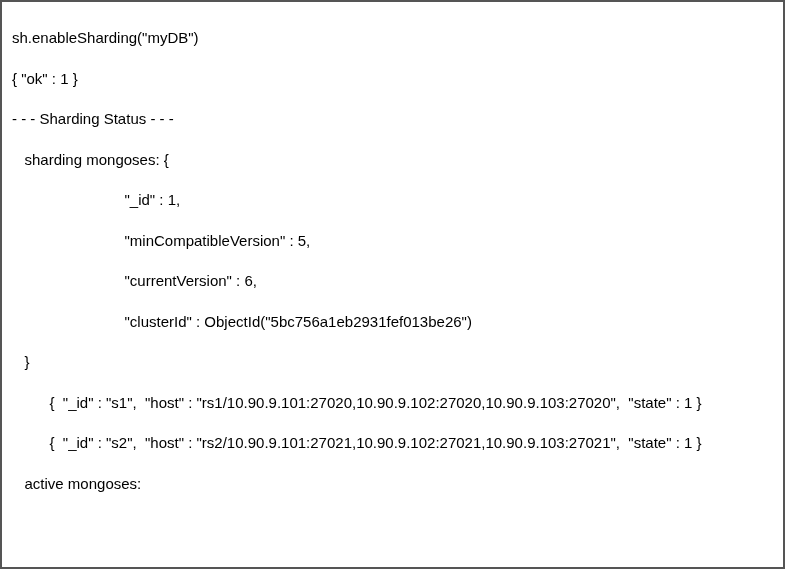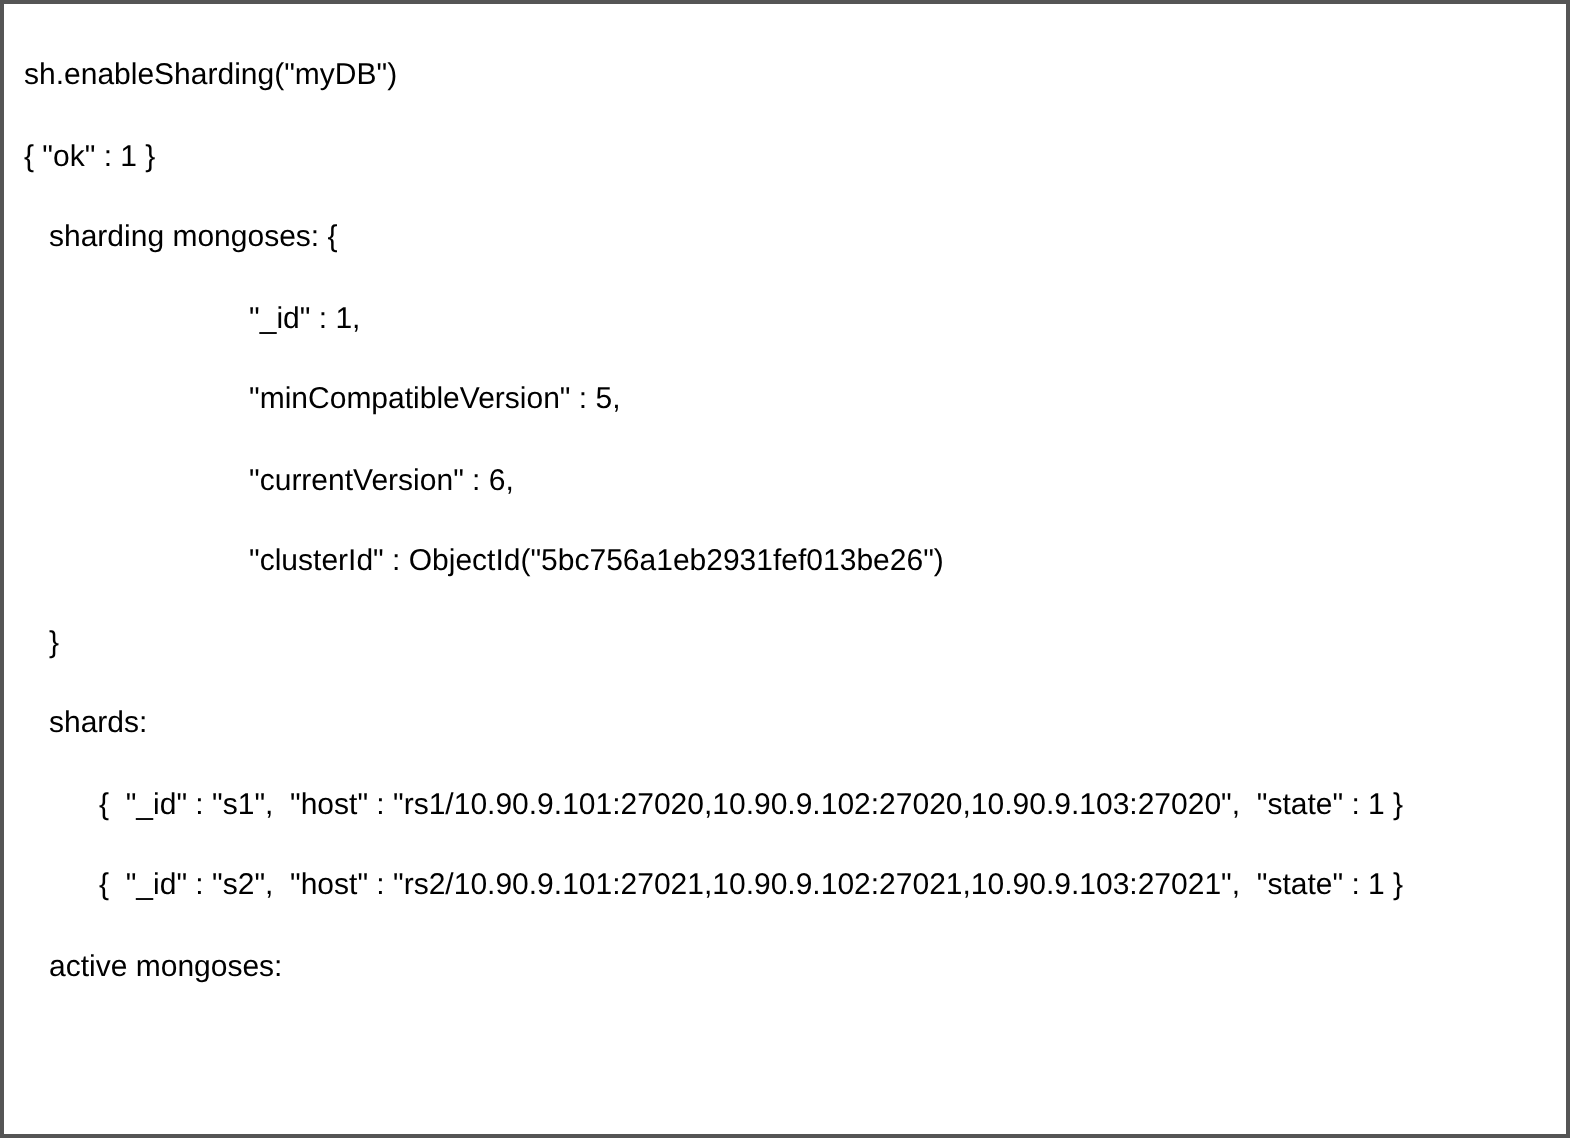--- a/index.html
+++ b/index.html
@@ -21,27 +21,27 @@
     overflow: hidden;
   }
   .line { white-space: pre; }
 </style>
 </head>
 <body>
 
 <div class="frame">
 <div class="line">sh.enableSharding("myDB")</div>
 <div class="line">{ "ok" : 1 }</div>
+<div class="line">- - - Sharding Status - - -</div>
 <div class="line">   sharding mongoses: {</div>
 <div class="line">                           "_id" : 1,</div>
 <div class="line">                           "minCompatibleVersion" : 5,</div>
 <div class="line">                           "currentVersion" : 6,</div>
 <div class="line">                           "clusterId" : ObjectId("5bc756a1eb2931fef013be26")</div>
 <div class="line">   }</div>
-<div class="line">   shards:</div>
 <div class="line">         {  "_id" : "s1",  "host" : "rs1/10.90.9.101:27020,10.90.9.102:27020,10.90.9.103:27020",  "state" : 1 }</div>
 <div class="line">         {  "_id" : "s2",  "host" : "rs2/10.90.9.101:27021,10.90.9.102:27021,10.90.9.103:27021",  "state" : 1 }</div>
 <div class="line">   active mongoses:</div>
 
 
 
 
 
 
 

